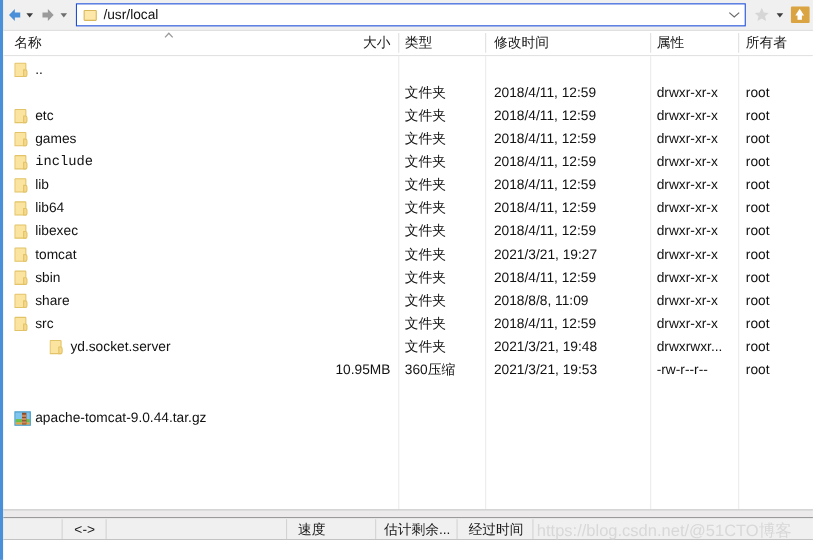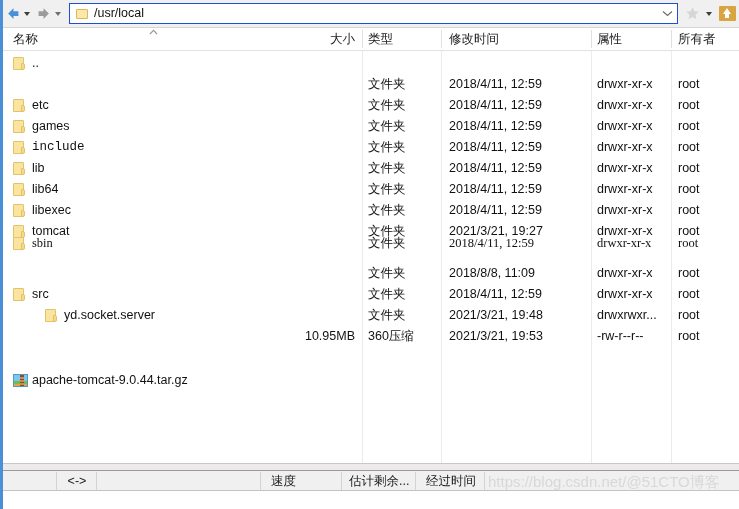--- a/index.html
+++ b/index.html
@@ -491,35 +491,42 @@
               <span class="lip"></span>
             </span>
             <span class="namelabel">tomcat</span>
           </div>
           <div class="cell size" style="left: 290px; width: 62px; text-align: right;"></div>
           <div class="cell" style="left: 365px; width: 68px; text-align: left;">文件夹</div>
           <div class="cell" style="left: 446px; width: 136px; text-align: left;">2021/3/21, 19:27</div>
           <div class="cell" style="left: 594px; width: 70px; text-align: left;">drwxr-xr-x</div>
           <div class="cell" style="left: 675px; width: 58px; text-align: left;">root</div>
         </div>
-        <div class="row" style="top: 182px; font-family: Liberation Serif, serif;">
+        <div class="row" style="top: 191px;">
           <div class="cell name" style="width: 280px;">
             <span class="icon-folder">
               <span class="tab"></span>
               <span class="lip"></span>
             </span>
             <span class="namelabel">sbin</span>
           </div>
           <div class="cell size" style="left: 290px; width: 62px; text-align: right;"></div>
           <div class="cell" style="left: 365px; width: 68px; text-align: left;">文件夹</div>
           <div class="cell" style="left: 446px; width: 136px; text-align: left;">2018/4/11, 12:59</div>
           <div class="cell" style="left: 594px; width: 70px; text-align: left;">drwxr-xr-x</div>
           <div class="cell" style="left: 675px; width: 58px; text-align: left;">root</div>
         </div>
         <div class="row" style="top: 212px;">
+          <div class="cell name" style="width: 280px;">
+            <span class="icon-folder">
+              <span class="tab"></span>
+              <span class="lip"></span>
+            </span>
+            <span class="namelabel">share</span>
+          </div>
           <div class="cell size" style="left: 290px; width: 62px; text-align: right;"></div>
           <div class="cell" style="left: 365px; width: 68px; text-align: left;">文件夹</div>
           <div class="cell" style="left: 446px; width: 136px; text-align: left;">2018/8/8, 11:09</div>
           <div class="cell" style="left: 594px; width: 70px; text-align: left;">drwxr-xr-x</div>
           <div class="cell" style="left: 675px; width: 58px; text-align: left;">root</div>
         </div>
         <div class="row" style="top: 233px;">
           <div class="cell name" style="width: 280px;">
             <span class="icon-folder">
               <span class="tab"></span>

